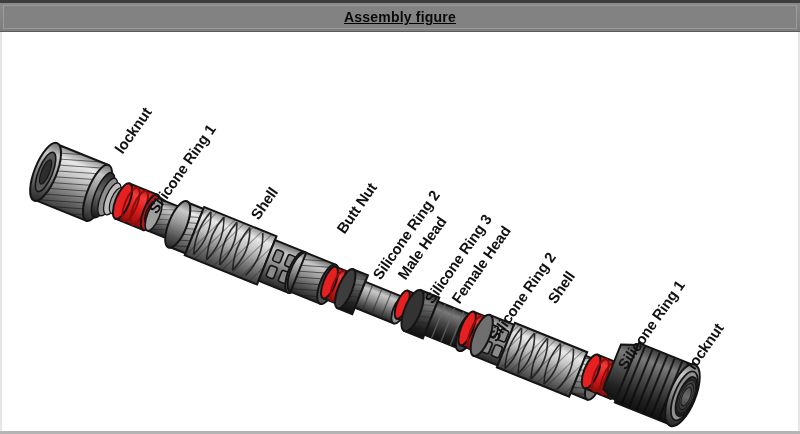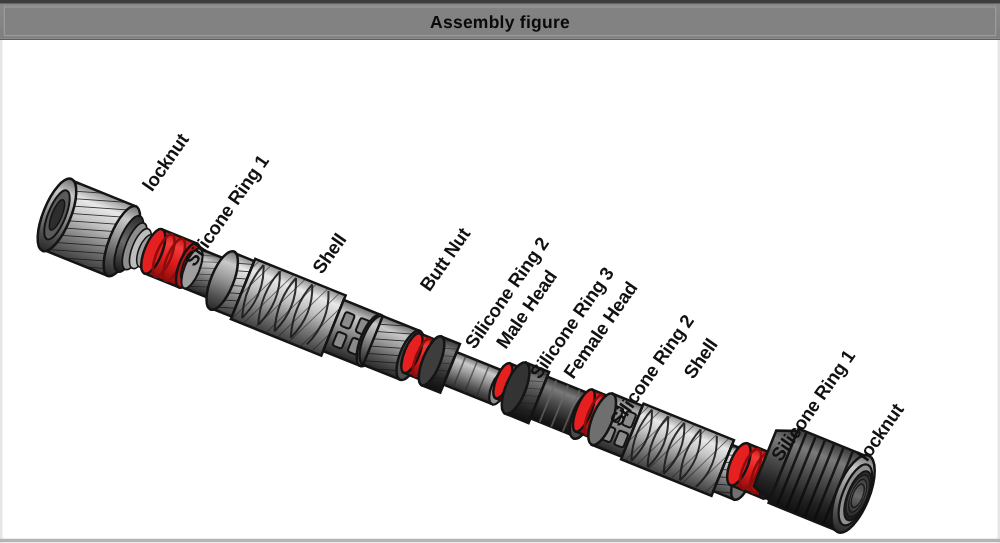--- a/index.html
+++ b/index.html
@@ -17,21 +17,21 @@
     position:absolute; left:0; top:0; width:800px; height:32px;
     background: linear-gradient(#8a8a8a, #7e7e7e);
     border-top: 3px solid #3d3d3d;
     border-bottom: 1px solid #5c5c5c;
     display:flex; align-items:center; justify-content:center;
   }
   .header-inner{
     width:794px; height:24px; margin:0 auto;
     background:#828282;
     border:1px solid #9b9b9b;
-    display:flex; align-items:center; justify-content:center;
+    display:flex; align-items:center; justify-content:center;text-decoration:underline;
   }
   .header-title{
     font-size:14px; font-weight:bold; color:#0a0a0a;
     letter-spacing:0.2px; line-height:1;
   }
 
   
   .figure { position:absolute; left:0; top:32px; width:800px; height:400px; background:#fff; }
   .figure svg { display:block; }
 

